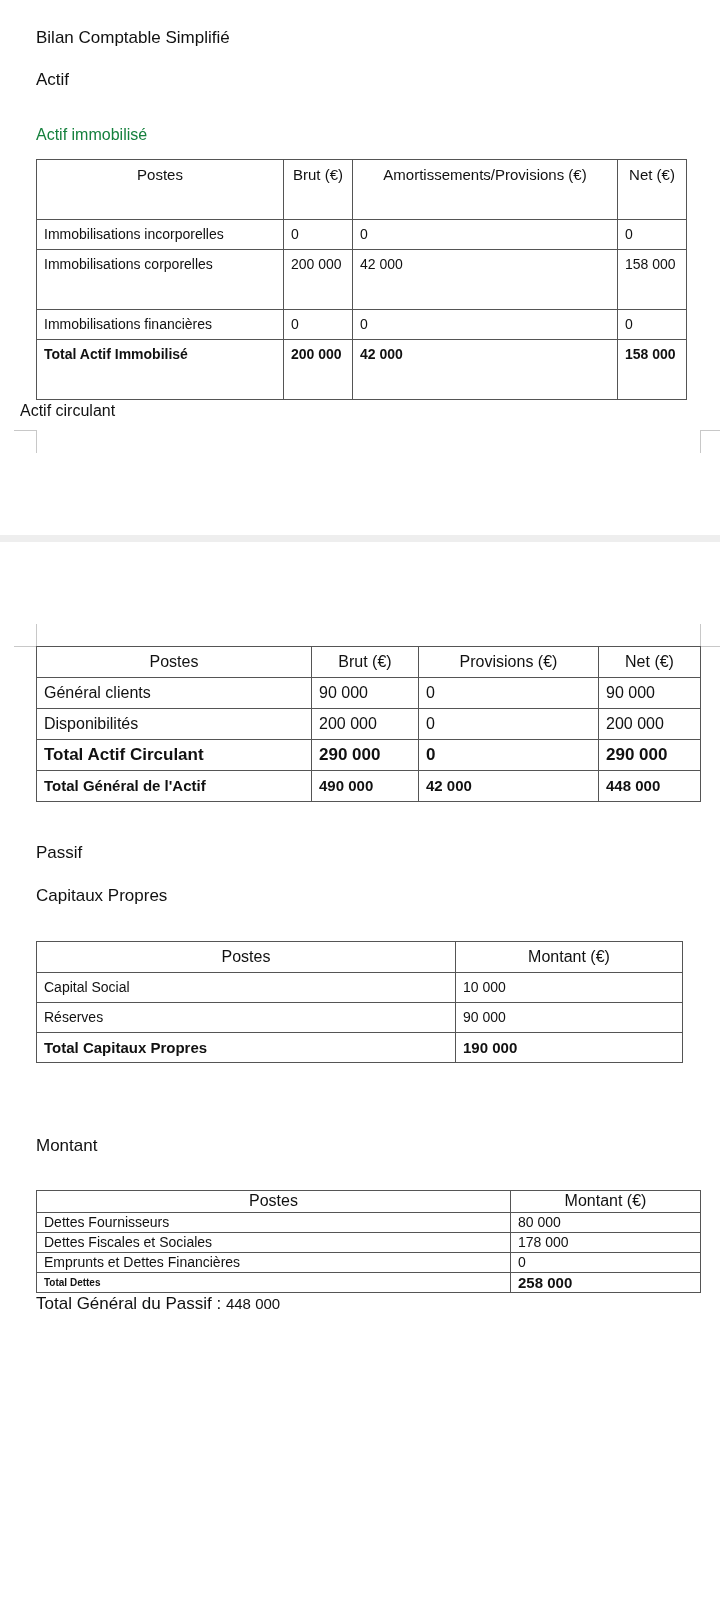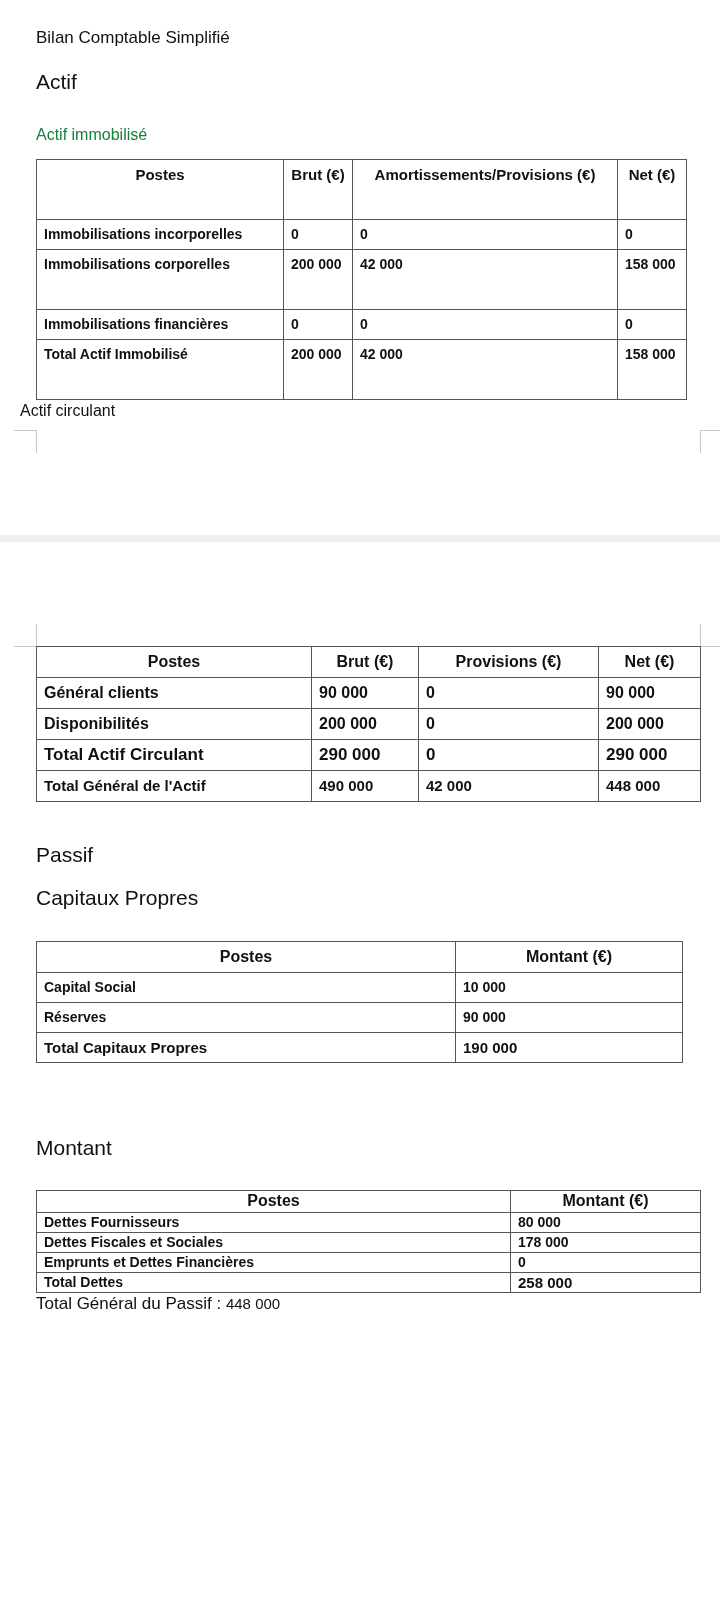--- a/index.html
+++ b/index.html
@@ -4,28 +4,28 @@
 <style>
   html, body { margin: 0; padding: 0; }
   body {
     width: 720px; height: 1612px; position: relative; overflow: hidden;
     background: #ffffff; color: #111;
     font-family: "Liberation Sans", sans-serif;
   }
   .abs { position: absolute; }
   .txt { white-space: nowrap; }
   .title { font-size: 17px; }
-  .h2 { font-size: 21px; }
+  .h2 { font-size: 17px; }
   .h3 { font-size: 16px; color: #15803d; }
   .circ { font-size: 16px; }
 
   table.doc { position: absolute; border-collapse: collapse; table-layout: fixed; }
   table.doc td, table.doc th {
     border: 1px solid #555; padding: 0 7px; vertical-align: top;
-    font-weight: bold; text-align: left; overflow: hidden;
+    font-weight: normal; text-align: left; overflow: hidden;
   }
   table.doc th { text-align: center; }
   .t1 { left: 36px; top: 159px; width: 650px; font-size: 14px; line-height: 29px; }
   .t1 th { font-size: 15px; padding-top: 0; }
   .t1 td { padding-top: 1px; }
   .bold { font-weight: bold !important; }
   .t2 { left: 36px; top: 646px; width: 664px; font-size: 16px; line-height: 30px; }
   .t3 { left: 36px; top: 941px; width: 646px; font-size: 14px; line-height: 29px; }
   .t3 th { font-size: 16px; }
   .t4 { left: 36px; top: 1190px; width: 664px; font-size: 14px; line-height: 19px; }
@@ -181,21 +181,21 @@
   </tr>
   <tr style="height:20px">
     <td>Dettes Fiscales et Sociales</td>
     <td>178 000</td>
   </tr>
   <tr style="height:20px">
     <td>Emprunts et Dettes Financières</td>
     <td>0</td>
   </tr>
   <tr style="height:20px">
-    <td class="bold" style="font-size:14px">Total Dettes</td>
+    <td class="bold" style="font-size:10px">Total Dettes</td>
     <td class="bold" style="font-size:15px">258 000</td>
   </tr>
 </tbody>
   </table>
 
 <div class="abs txt total-passif" style="left:36px; top:1294px;">
   <span>Total Général du Passif : </span><span class="val">448 000</span>
 </div>
 
 </body></html>

